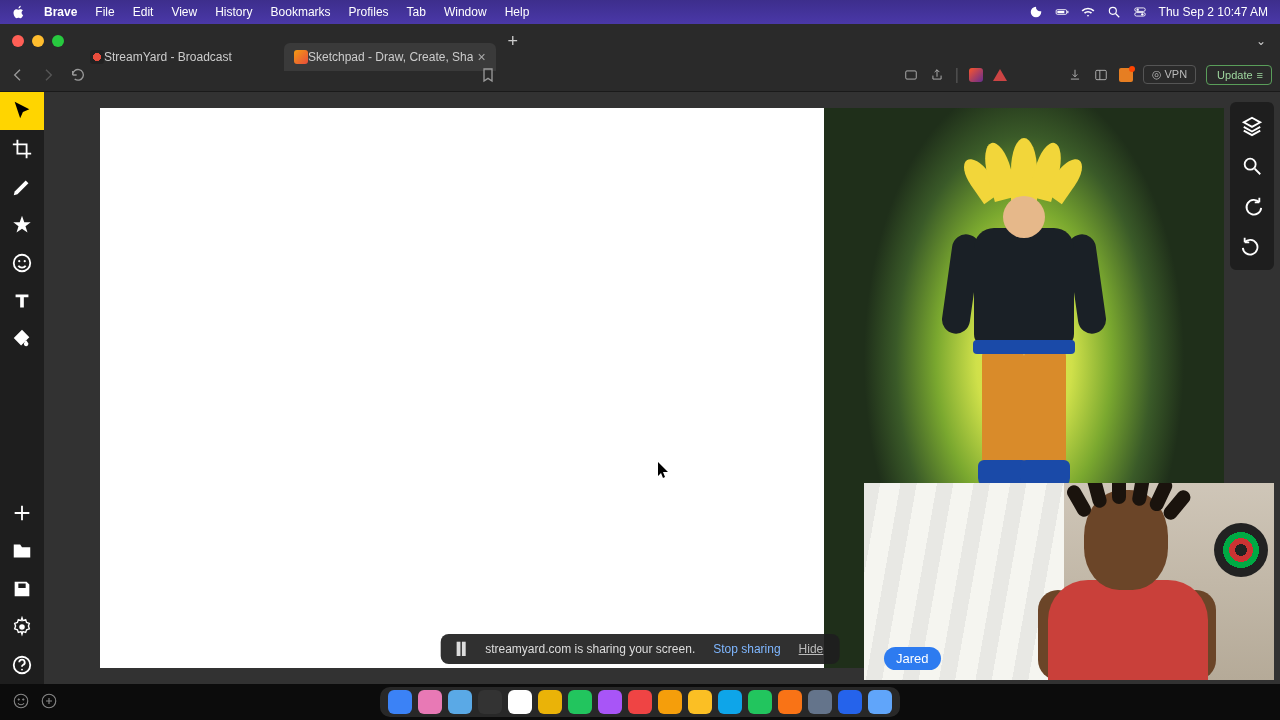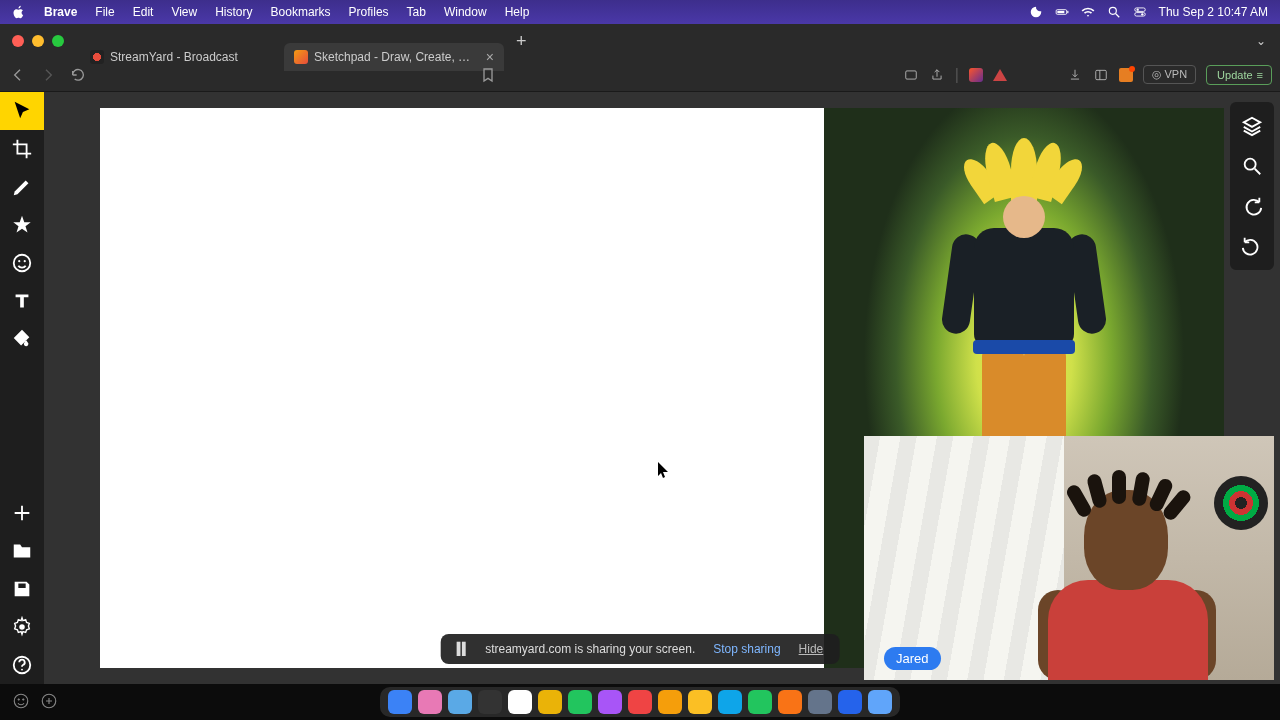--- a/index.html
+++ b/index.html
@@ -10,21 +10,21 @@
 .menubar .left { display: flex; gap: 18px; align-items: center; text-align: center; }
 .menubar .right { margin-left: auto; display: flex; gap: 12px; align-items: center; }
 .menubar .app-name { font-weight: 600; }
 .mb-icon svg { width: 14px; height: 14px; fill: #fff; display:block;}
 
 
 .browser-tabs { height: 34px; background: #2a2a2a; display: flex; align-items: center; padding: 0 8px; gap: 4px; }
 .traffic-lights { display: flex; gap: 8px; margin-right: 12px; margin-left: 4px;}
 .tl { width: 12px; height: 12px; border-radius: 50%; }
 .tl.red{background:#ff5f56;} .tl.yel{background:#ffbd2e;} .tl.grn{background:#27c93f;}
-.tab { display:flex; align-items:center; height:28px; padding:0 10px; border-radius:6px 6px 0 0; font-size:12px; color:#ccc; gap:6px; min-width: 200px; max-width: 220px; margin-top: 32px;}
+.tab { display:flex; align-items:center; height:28px; padding:0 10px; border-radius:6px 6px 0 0; font-size:12px; color:#ccc; min-width: 200px; max-width: 220px; margin-top: 32px;}
 .tab.active{background:#3a3a3a;}
 .tab .favicon{width:14px;height:14px;border-radius:3px;flex-shrink:0;}
 .tab .tab-label{white-space:nowrap;overflow:hidden;text-overflow:ellipsis;flex:1;}
 .tab .close{color:#aaa;font-size:14px;margin-left:4px;}
 .newtab{color:#ccc;font-size:18px;padding:0 8px;cursor:pointer;}
 .chev-down{margin-left:auto;color:#ccc;font-size:12px;padding:0 6px;}
 
 .addr-bar{height:34px;background:#2a2a2a;display:flex;align-items:center;padding:0 8px;gap:10px;border-bottom:1px solid #1a1a1a; color:#ccc;}
 .addr-btn{width:20px;height:20px;display:flex;align-items:center;justify-content:center;color:#999;}
 .addr-btn svg{width:16px;height:16px;fill:currentColor;}
@@ -78,21 +78,21 @@
 .boot-r{position:absolute;right:2px;bottom:-10px;width:50px;height:28px;background:#1a4aa8;border-radius:6px 6px 10px 10px;}
 
 .cursor{position:absolute;left:614px;top:370px;width:12px;height:18px;}
 .cursor svg{width:12px;height:18px;fill:#000;}
 
 .sharebar{position:absolute;left:50%;bottom:56px;transform:translateX(-50%);background:rgba(30,30,30,.92);border-radius:8px;display:flex;align-items:center;gap:18px;padding:8px 16px;font-size:12px;color:#ddd;}
 .sharebar .stop{color:#7fb7ff;}
 .sharebar .hide{text-decoration:underline;color:#bbb;}
 .sharebar .pause{font-family:monospace;letter-spacing:-2px;}
 
-.webcam{position:absolute;right:6px;bottom:40px;width:410px;height:244px;background:#8b5cf6;overflow:hidden;}
+.webcam{position:absolute;right:6px;bottom:40px;width:410px;height:197px;background:#8b5cf6;overflow:hidden;}
 .webcam .curtain{position:absolute;left:0;top:0;width:200px;height:100%;background:repeating-linear-gradient(100deg,#e8e8e4 0 16px,#f5f5f0 16px 36px);}
 .webcam .wall{position:absolute;right:0;top:0;width:210px;height:100%;background:linear-gradient(180deg,#cfc6b8,#b5aa98);}
 .webcam .dartboard{position:absolute;right:6px;top:40px;width:54px;height:54px;border-radius:50%;background:radial-gradient(circle,#222 0 6px,#c33 6px 12px,#0a4 12px 18px,#222 18px 27px);}
 .webcam .person{position:absolute;right:50px;bottom:0;width:200px;height:210px;}
 .webcam .phead{position:absolute;left:60px;top:20px;width:84px;height:100px;background:#6b4528;border-radius:46% 46% 42% 42%;}
 .webcam .phair{position:absolute;left:44px;top:4px;width:120px;height:60px;}
 .webcam .phair span{position:absolute;width:14px;height:34px;background:#1a130d;border-radius:7px;}
 .webcam .phair .d1{left:4px;top:10px;transform:rotate(-30deg);}
 .webcam .phair .d2{left:22px;top:0px;transform:rotate(-15deg);}
 .webcam .phair .d3{left:44px;top:-4px;}

